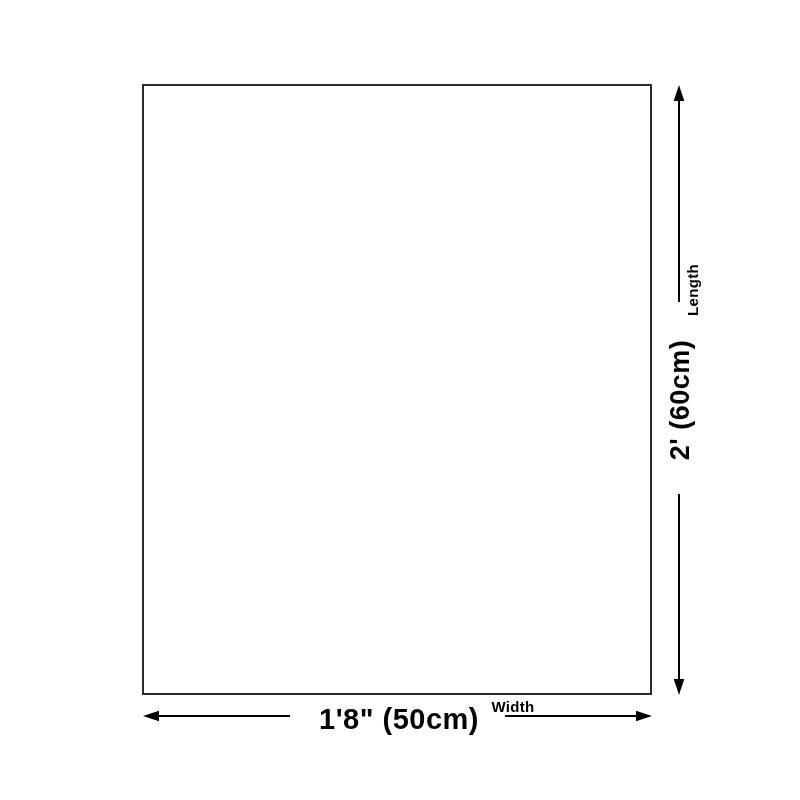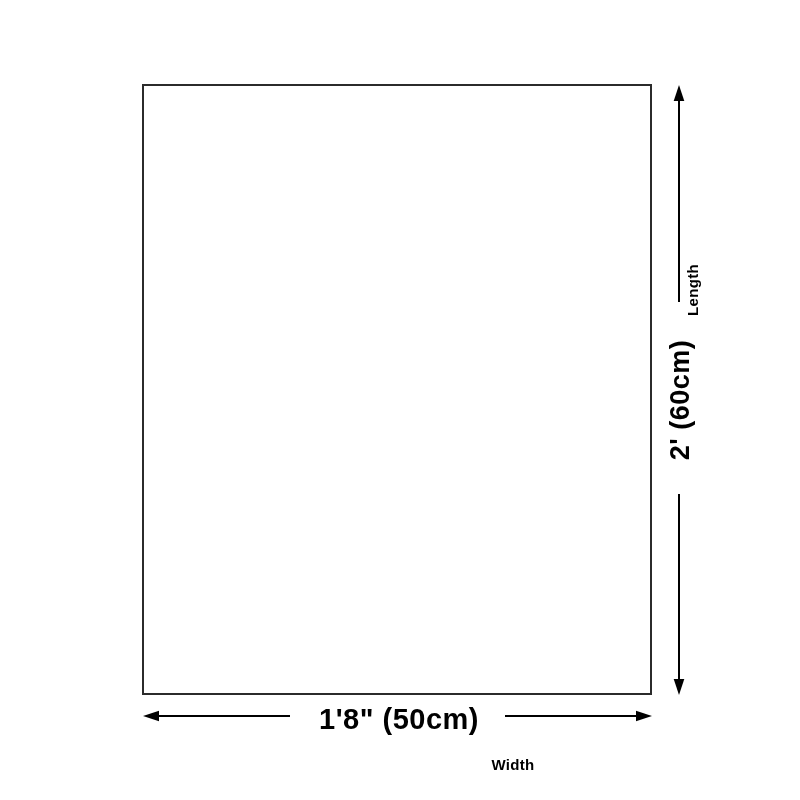--- a/index.html
+++ b/index.html
@@ -55,21 +55,21 @@
   }
   .axis-label {
     position: absolute;
     font-weight: bold;
     white-space: nowrap;
     font-size: 15px;
     letter-spacing: 0.3px;
   }
   .width-axis {
     left: 513px;
-    top: 764px;
+    top: 706px;
     transform: translate(-50%, -50%);
   }
   .length-axis {
     left: 692px;
     top: 290px;
     transform: translate(-50%, -50%) rotate(-90deg);
   }
 </style>
 </head>
 <body>

